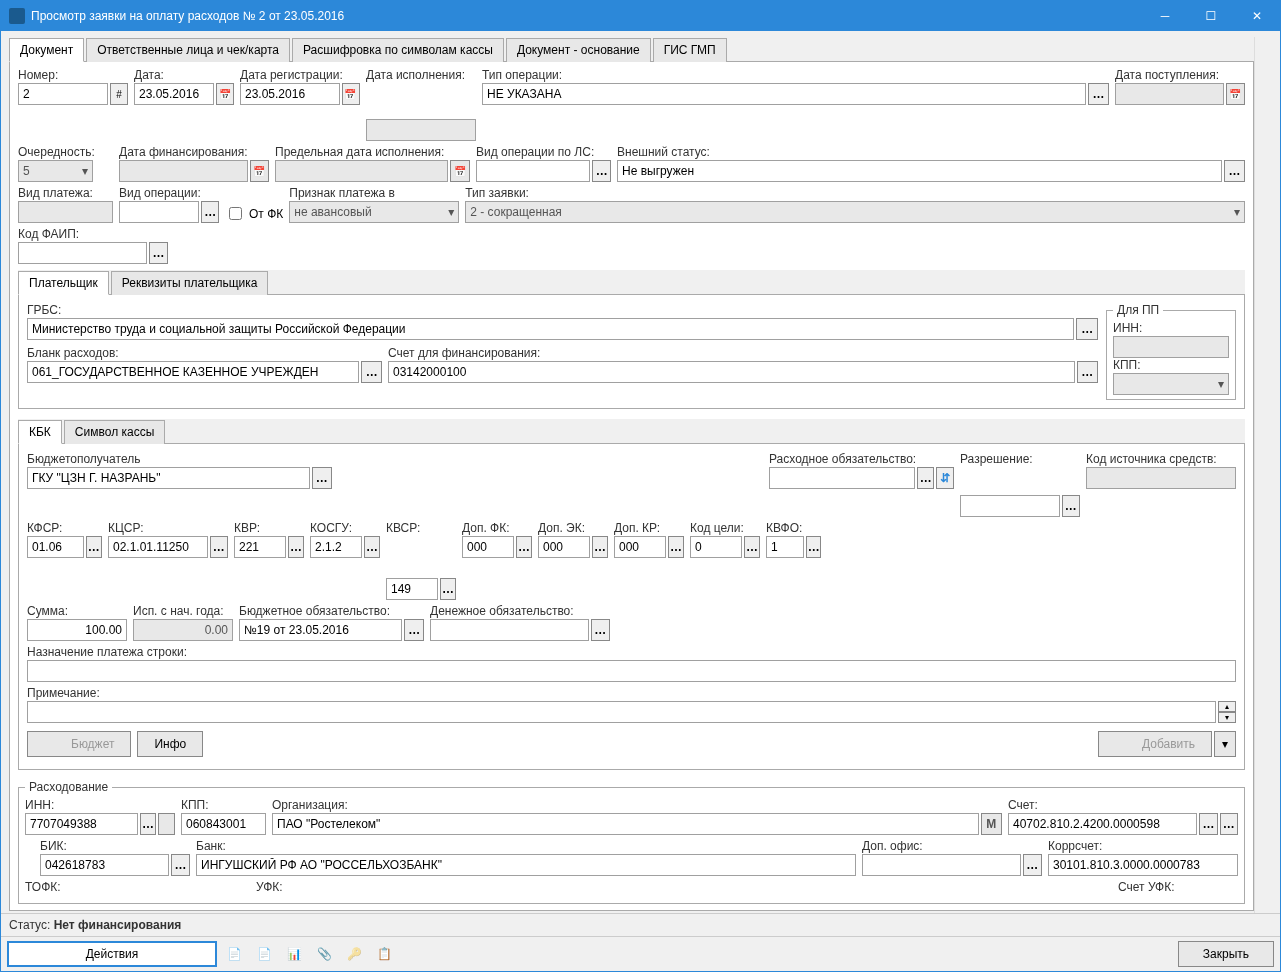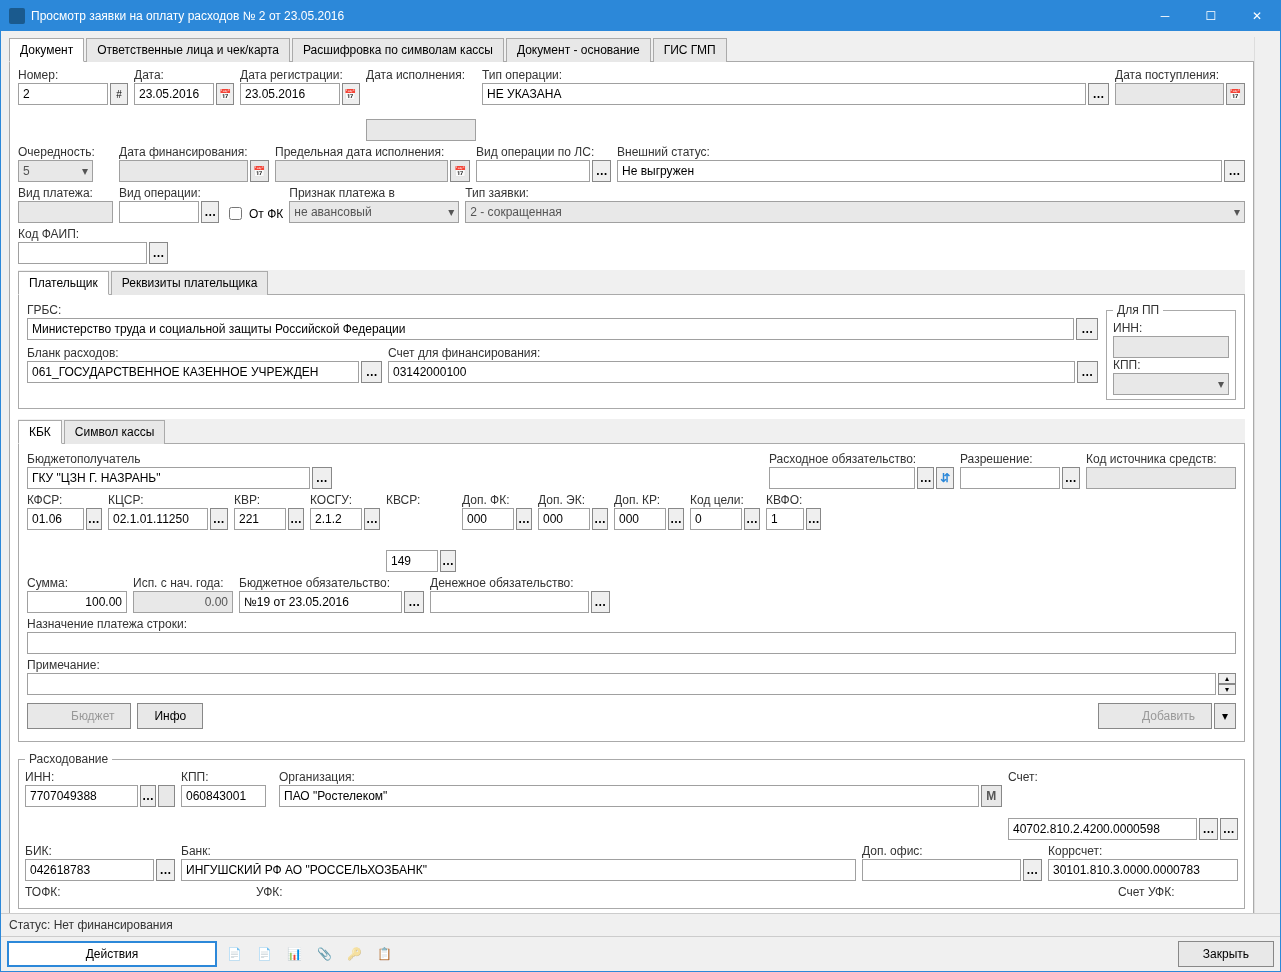--- a/index.html
+++ b/index.html
@@ -29,21 +29,21 @@
     fieldset { border: 1px solid #aaa; padding: 4px 6px; margin:0;}
     legend { padding: 0 4px; color:#333;}
     .btn { height: 26px; padding: 0 16px; border: 1px solid #888; background: #e8e8e8; cursor: pointer; }
     .btn:disabled { color: #999; padding-left: 43px; }
     .right-align { text-align: right; }
     .spinbtns { display:flex; flex-direction:column; margin-left:2px;}
     .spinbtns div { width:18px; height:11px; border:1px solid #888; background:#efefef; font-size:8px; display:flex;align-items:center;justify-content:center; cursor:pointer;}
     .drop-split { display:flex; }
     .drop-split .dropbtn { width:22px; height:26px; border:1px solid #888; background:#e8e8e8; display:flex; align-items:center; justify-content:center; margin-left:2px;}
     .statusbar { padding: 4px 8px; border-top:1px solid #ccc; color:#333;}
-    .statusbar b { font-weight: normal; text-align: center; }
+    .statusbar b { font-weight: bold; text-align: center; }
     .toolbar { display:flex; align-items:center; padding: 4px 6px; gap: 6px; border-top:1px solid #ccc; background:#f0f0f0;}
     .tool-icon { width:24px; height:24px; border:1px solid transparent; display:flex; align-items:center; justify-content:center; cursor:pointer;}
     .action-btn { width: 210px; height: 26px; border: 2px solid #2c88d9; background:#fff; cursor:pointer;}
     .close-btn { height:26px; padding:0 24px; border:1px solid #888; background:#e8e8e8; margin-left:auto;}
     .scroll-slim { width:18px; background:#f0f0f0; border-left:1px solid #ddd; display:flex; flex-direction:column;}
   </style>
 </head>
 <body>
 
 <div class="window">
@@ -265,21 +265,21 @@
               </div>
               <div style="flex:1;"></div>
               <div class="fld" style="width:185px;">
                 <span class="lbl">Расходное обязательство:</span>
                 <div class="ctrl">
                     <input type="text" style="">
                     <span class="btn-dots">…</span>
                     <span class="btn-dots" style="color:#2c88d9;">⇵</span>
                   </div>
               </div>
-              <div class="fld" style="width:120px;">
+              <div class="fld" style="width:120px;gap:28px;">
                 <span class="lbl">Разрешение:</span>
                 <div class="ctrl">
                     <input type="text" style="">
                     <span class="btn-dots">…</span>
                   </div>
               </div>
               <div class="fld" style="width:150px;">
                 <span class="lbl">Код источника средств:</span>
                 <div class="ctrl">
                     <input type="text" class="disabled" style="">
@@ -420,38 +420,38 @@
                 <div class="ctrl">
                   <input type="text" value="7707049388" style="">
                   <span class="btn-dots">…</span>
                   <span class="btn-dots disabled"></span>
                 </div>
               </div>
             <div class="fld" style="width:85px;">
                 <span class="lbl">КПП:</span>
                 <input type="text" value="060843001" style="">
               </div>
-            <div class="fld" style="flex:1;margin-left:7px;">
+            <div class="fld" style="flex:1;">
                 <span class="lbl">Организация:</span>
                 <div class="ctrl">
                   <input type="text" value="ПАО &quot;Ростелеком&quot;" style="">
                   <span class="btn-dots disabled">М</span>
                 </div>
               </div>
-            <div class="fld" style="width:230px;gap:33px;">
+            <div class="fld" style="width:230px;">
                 <span class="lbl">Счет:</span>
                 <div class="ctrl">
                   <input type="text" value="40702.810.2.4200.0000598" style="">
                   <span class="btn-dots">…</span>
                   <span class="btn-dots">…</span>
                 </div>
               </div>
           </div>
           <div class="row">
-            <div class="fld" style="width:150px;">
+            <div class="fld" style="width:150px;margin-left:15px;">
                 <span class="lbl">БИК:</span>
                 <div class="ctrl">
                   <input type="text" value="042618783" style="">
                   <span class="btn-dots">…</span>
                 </div>
               </div>
             <div class="fld" style="flex:1;">
                 <span class="lbl">Банк:</span>
                 <input type="text" value="ИНГУШСКИЙ РФ АО &quot;РОССЕЛЬХОЗБАНК&quot;" style="">
               </div>

